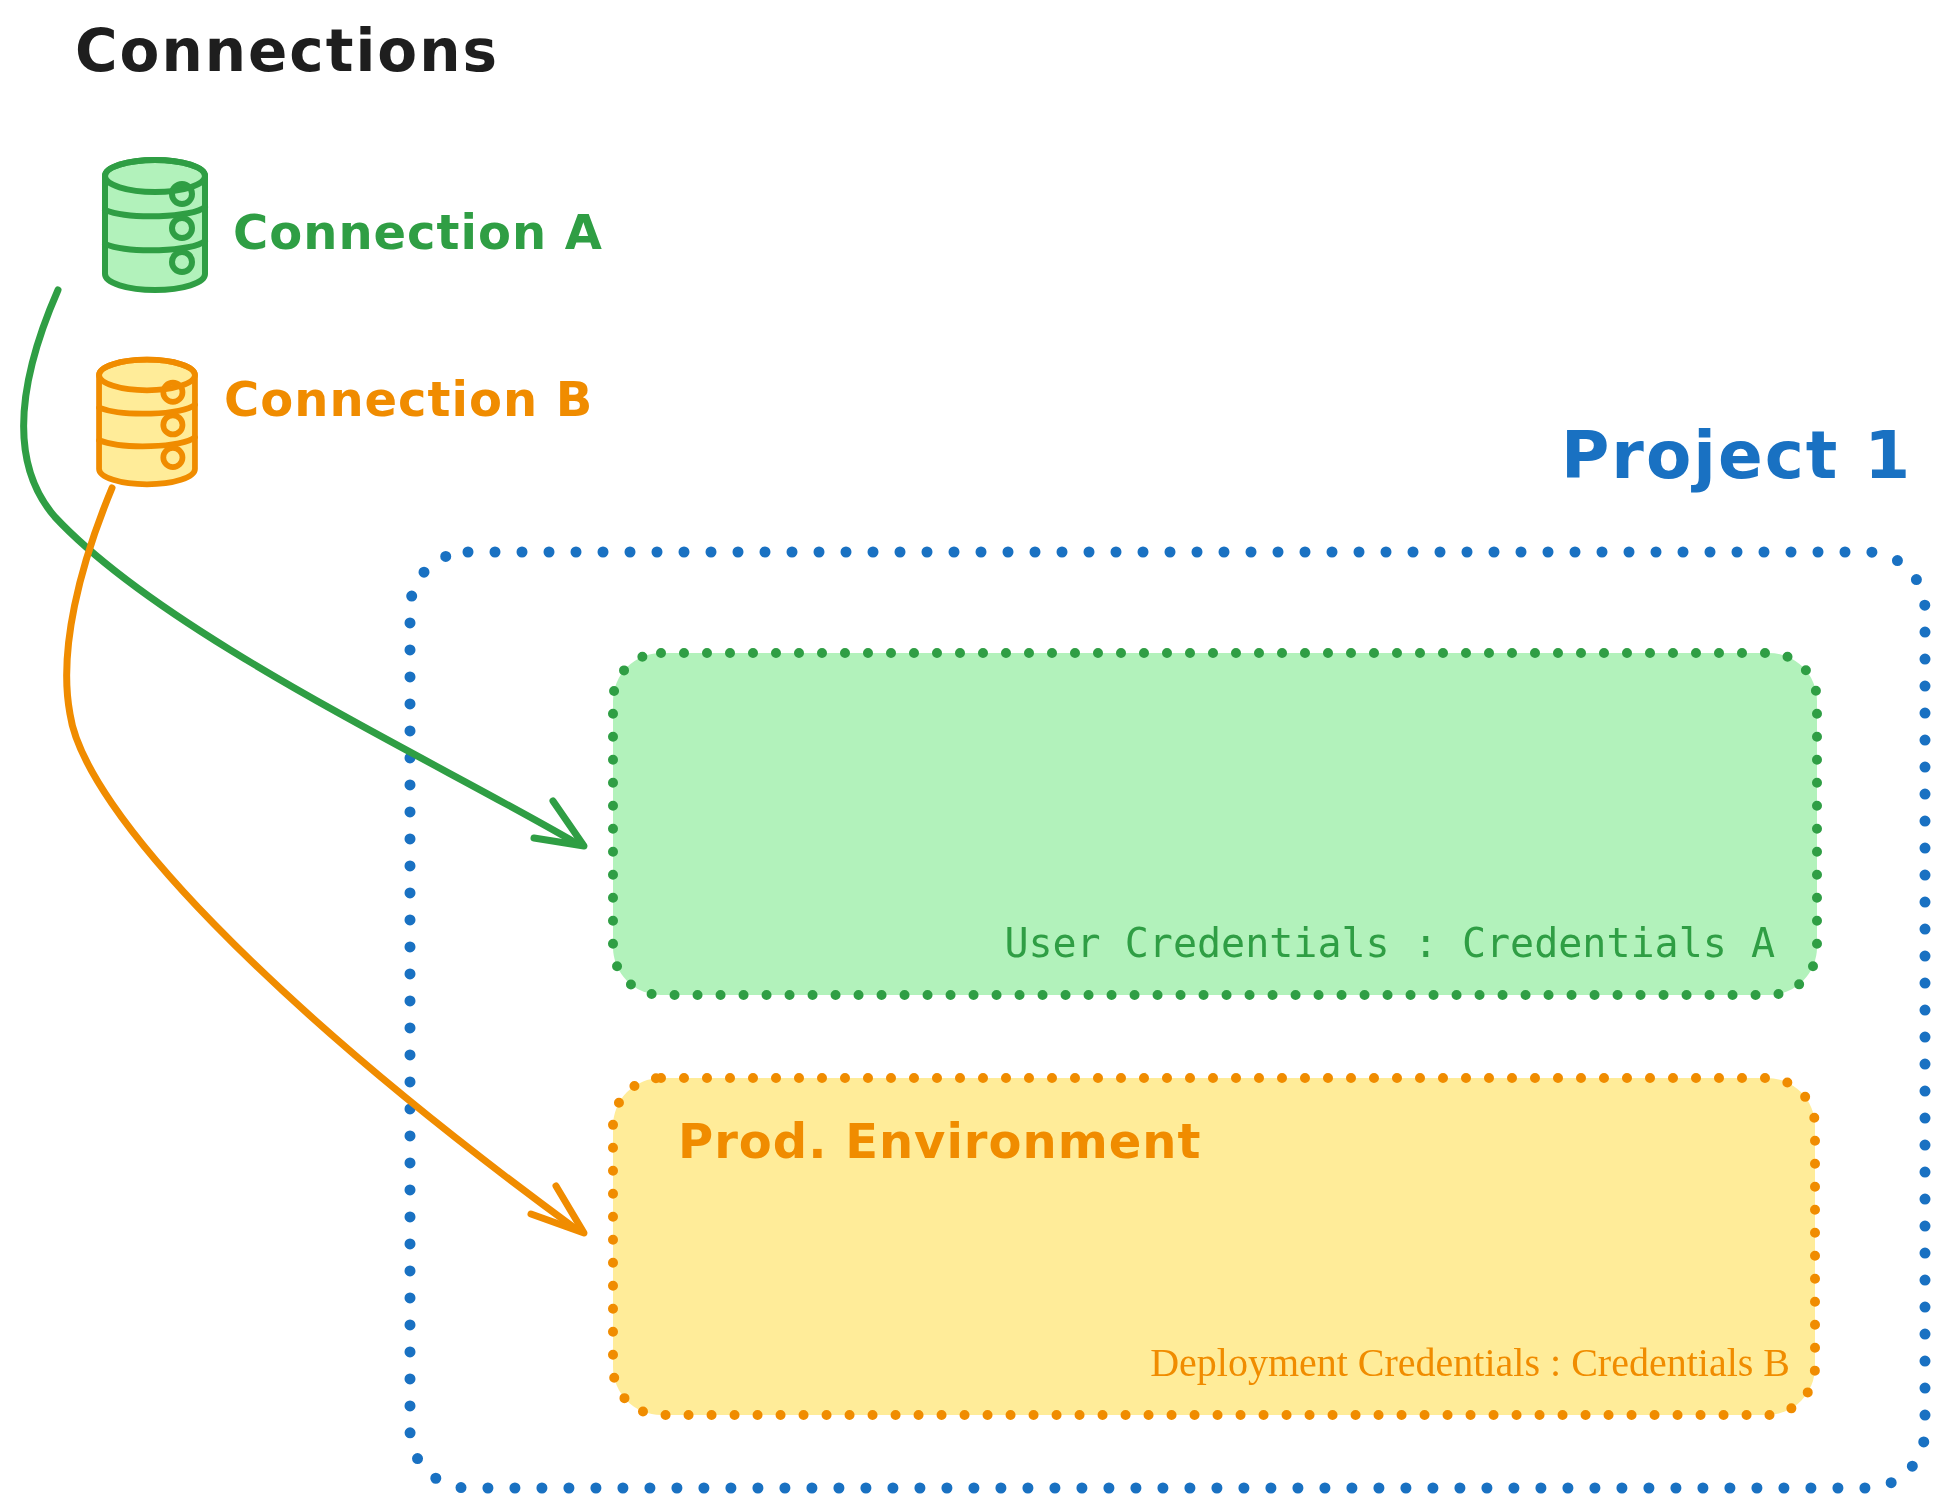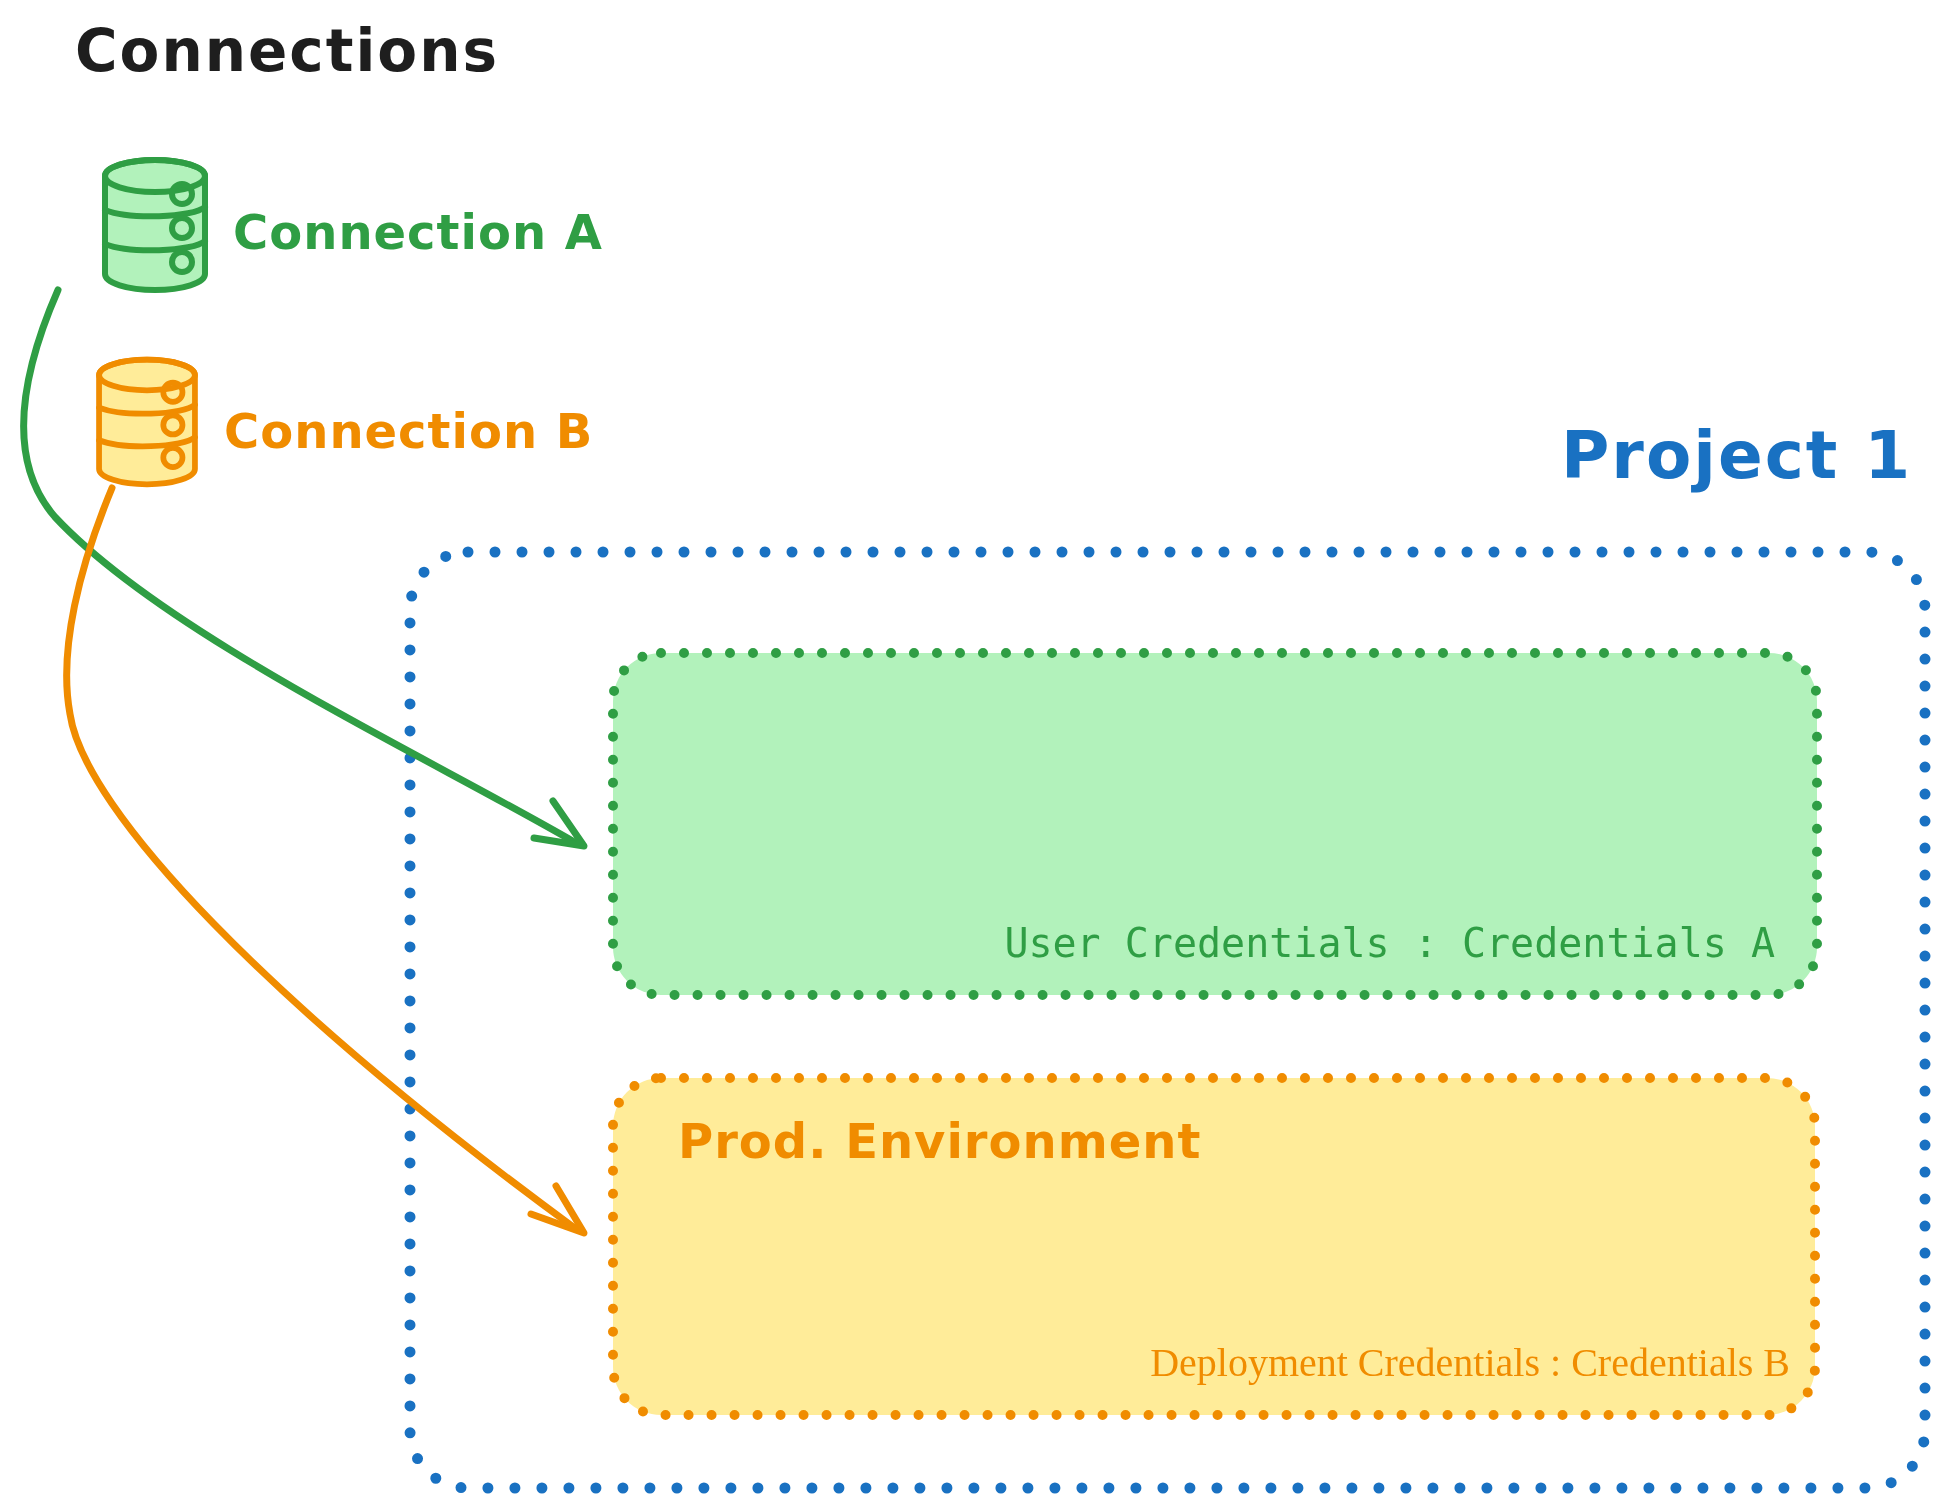--- a/index.html
+++ b/index.html
@@ -28,21 +28,21 @@
   .db-green .body  { fill: var(--green_fill);  stroke: var(--green); }
   .db-green .line  { stroke: var(--green); }
   .db-orange .body { fill: var(--orange_fill); stroke: var(--orange); }
   .db-orange .line { stroke: var(--orange); }
 
   
   .txt { position: absolute; white-space: nowrap; line-height: 1.15; }
   .connections-title { left: 75px; top: 18px; font-size: 58px; font-weight: 700; letter-spacing: 2px; color: var(--ink); }
   .conn-label { font-size: 48px; font-weight: 700; letter-spacing: 1px; }
   .conn-a-label { left: 233px; top: 182px; color: var(--green); margin-top: 23px; }
-  .conn-b-label { left: 224px; top: 404px; color: var(--orange); }
+  .conn-b-label { left: 224px; top: 372px; color: var(--orange); }
   .project-title { left: 1538px; top: 418px; font-size: 66px; font-weight: 700; letter-spacing: 2px; color: var(--blue); margin-left: 23px; }
   .env-title { font-size: 48px; font-weight: 700; letter-spacing: 1px; }
   .dev-title  { left: 658px; top: 690px;  color: var(--green); }
   .prod-title { left: 678px; top: 1114px; color: var(--orange); }
   .env-creds { font-family: "DejaVu Sans Mono", "Liberation Mono", monospace; font-size: 40px; text-align: right; }
   .dev-creds  { left: 650px; top: 920px;  width: 1125px; color: var(--green); }
   .prod-creds { left: 650px; top: 1340px; width: 1140px; color: var(--orange); font-family: Liberation Serif, serif; }
 </style>
 </head>
 <body>

